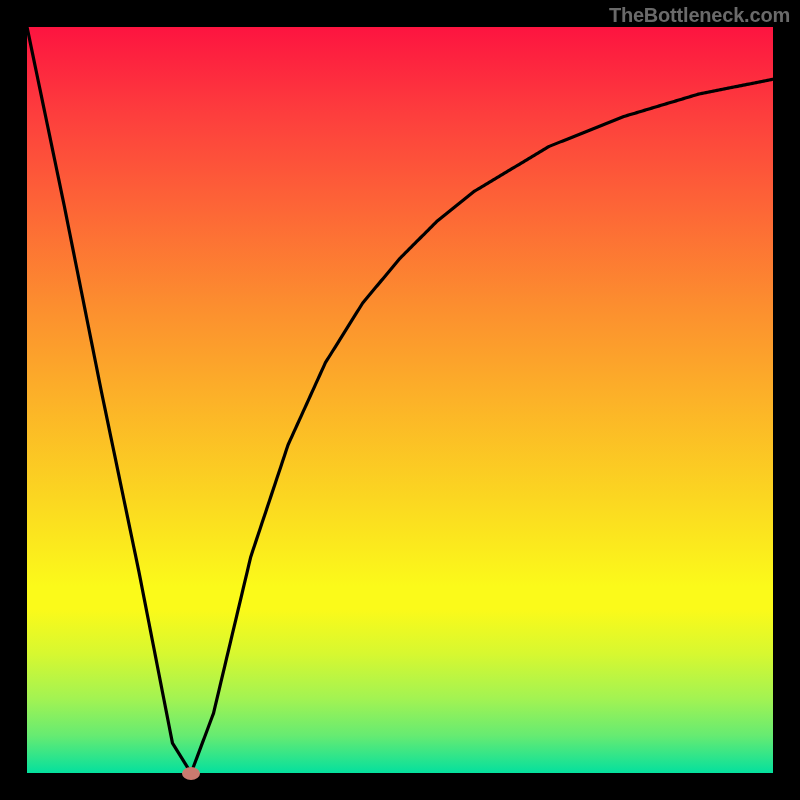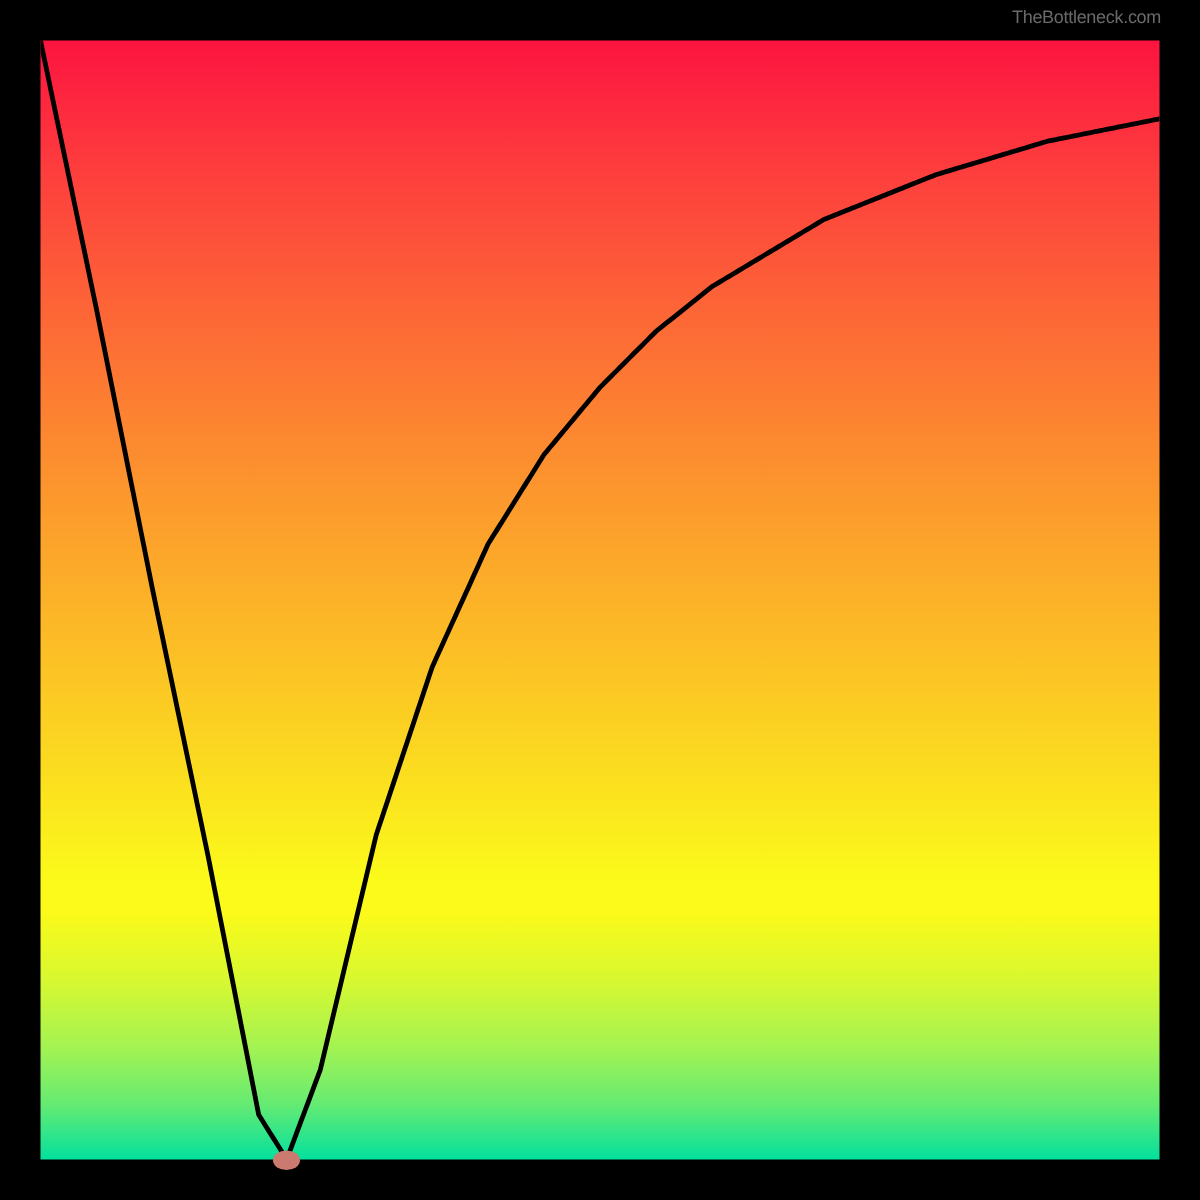--- a/index.html
+++ b/index.html
@@ -27,24 +27,24 @@
       #fbfa1a 78%,
       #d7f830 84%,
       #a3f352 90%,
       #66eb72 95%,
       #04e09e 100%
     );
   }
   .watermark {
     position: absolute;
     top: 4px;
-    right: 26px;
+    right: 10px;
     font-family: Arial, Helvetica, sans-serif;
-    font-size: 12px;
-    font-weight: 400;
+    font-size: 20px;
+    font-weight: 700;
     color: #6a6a6a;
     letter-spacing: -0.2px;
   }
   .marker {
     position: absolute;
     width: 18px;
     height: 13px;
     border-radius: 50%;
     background: #cb7a6f;
   }

